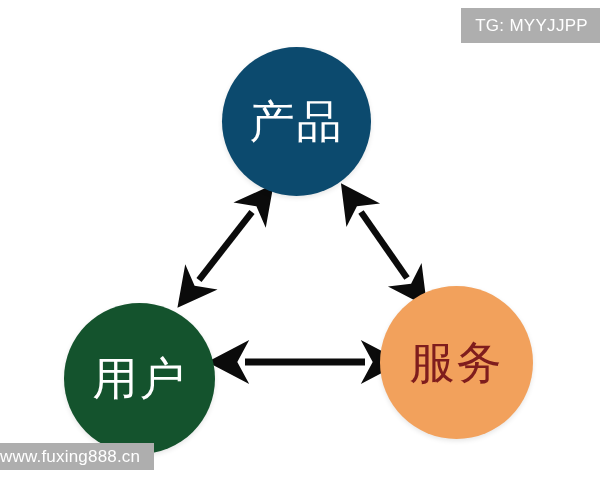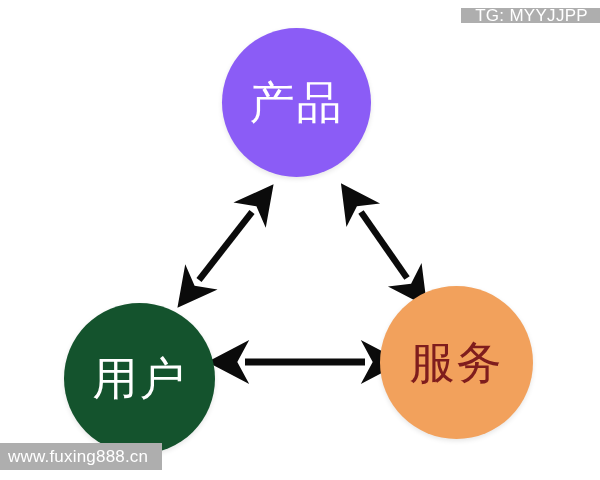--- a/index.html
+++ b/index.html
@@ -38,24 +38,24 @@
     font-family: "DejaVu Sans", "Liberation Sans", sans-serif;
     font-weight: 400;
     letter-spacing: 2px;
     line-height: 1;
     user-select: none;
     white-space: nowrap;
   }
 
   #node-product {
     left: 222px;
-    top: 28px;
+    top: 47px;
     width: 149px;
     height: 149px;
-    background: #8b5cf6;
+    background: #0c4a6e;
     box-shadow: 0 2px 5px rgba(0,0,0,0.10);
   }
   #node-product .node-label {
     font-size: 45px;
   }
 
   #node-user {
     left: 64px;
     top: 303px;
     width: 151px;
@@ -97,31 +97,31 @@
     font-weight: 400;
     display: flex;
     align-items: center;
     white-space: nowrap;
     user-select: none;
   }
 
   #watermark-tg {
     right: 0;
     top: 8px;
-    height: 15px;
+    height: 35px;
     padding: 0 12px 0 14px;
     font-size: 17px;
     letter-spacing: 0.3px;
   }
 
   #watermark-site {
     left: 0;
     top: 443px;
     height: 27px;
-    padding: 0 14px 0 8px;
+    padding: 0 14px 0 0;
     font-size: 17px;
     letter-spacing: 0.2px;
   }
 </style>
 </head>
 <body>
 
 <div id="canvas">
 
   <svg id="arrows" viewBox="0 0 600 480" width="600" height="480" aria-hidden="true">

